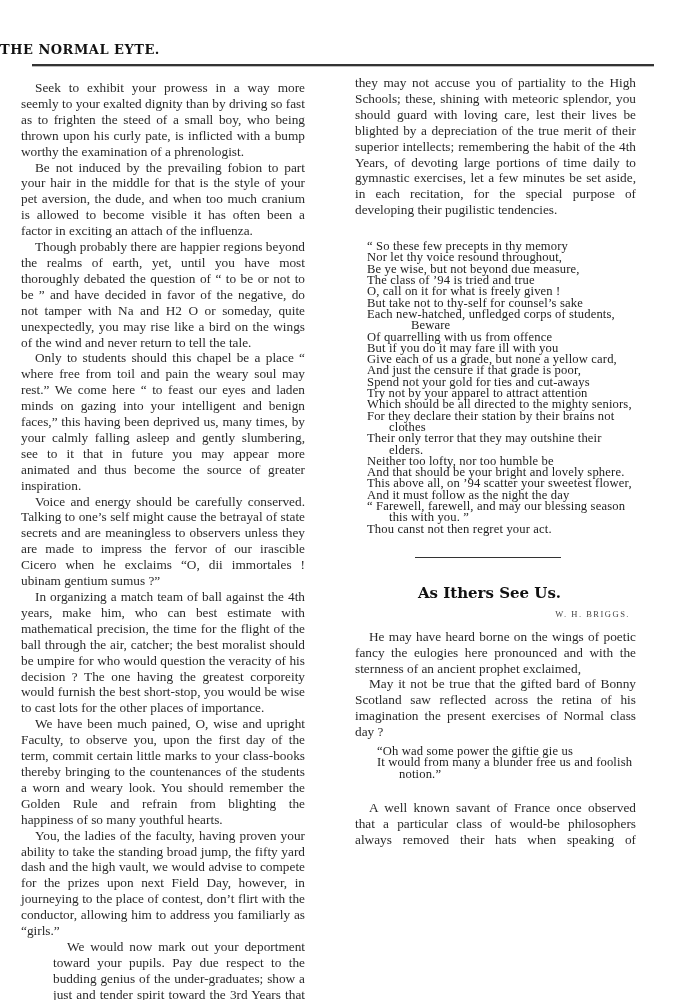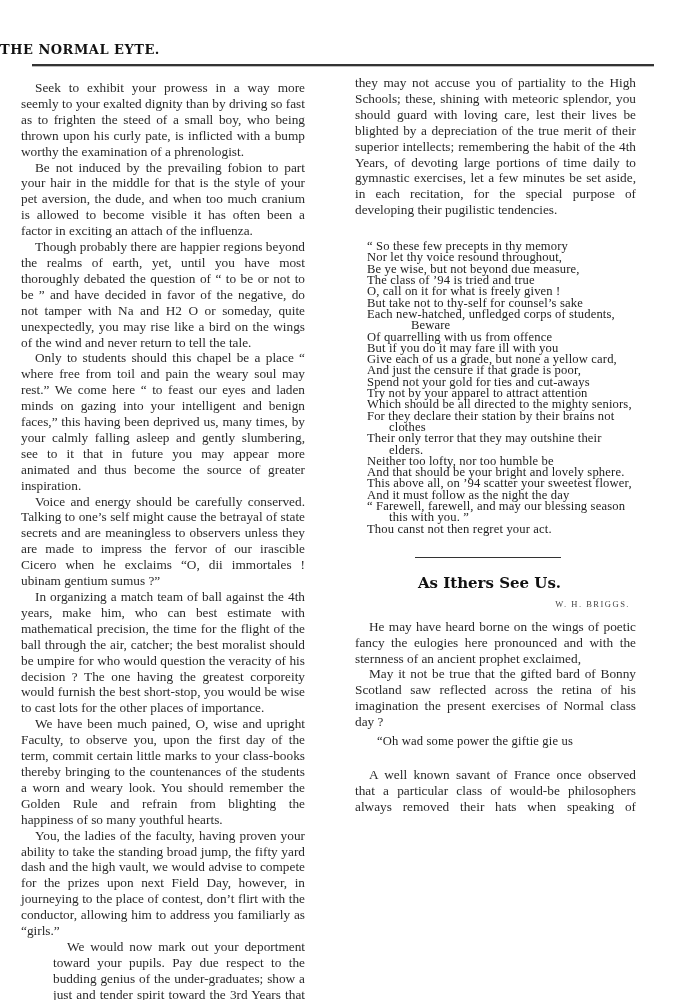--- a/index.html
+++ b/index.html
@@ -35,21 +35,21 @@
     text-align: left; color: #222;
   }
   .poem .line { padding-left: 22px; text-indent: -22px; }
   .poem .line.center { padding-left: 44px; text-indent: 0; }
   .sep {
     width: 146px; height: 0; border-top: 1.5px solid #333;
     margin: 22px auto 0 auto; position: relative; left: -8px;
   }
   .article-title {
     text-align: center; font-family: "DejaVu Serif", serif;
-    font-weight: bold; font-size: 15px; margin-top: 18px; color: #111;
+    font-weight: bold; font-size: 15px; margin-top: 28px; color: #111;
     position: relative; left: -6px;
   }
   .byline {
     text-align: right; font-size: 8.5px; letter-spacing: 1.5px;
     margin-top: 5px; margin-bottom: 6px; color: #444;
     position: relative; left: -6px;
   }
   .quote {
     margin: 6px 0 20px 22px;
     font-size: 12.6px; line-height: 11.3px; letter-spacing: 0.15px;
@@ -107,17 +107,18 @@
 
     <div class="sep"></div>
     <div class="article-title">As Ithers See Us.</div>
     <div class="byline">W. H. BRIGGS.</div>
 
     <p>He may have heard borne on the wings of poetic fancy the eulogies here pronounced and with the sternness of an ancient prophet exclaimed,</p>
     <p>May it not be true that the gifted bard of Bonny Scotland saw reflected across the retina of his imagination the present exercises of Normal class day ?</p>
 
     <div class="quote">
       <div class="line">“Oh wad some power the giftie gie us</div>
+      <div class="line">It would from many a blunder free us and foolish notion.”</div>
     </div>
 
     <p style="text-align-last: justify;">A well known savant of France once observed that a particular class of would-be philosophers always removed their hats when speaking of</p>
   </div>
 </div>
 
 </body></html>

